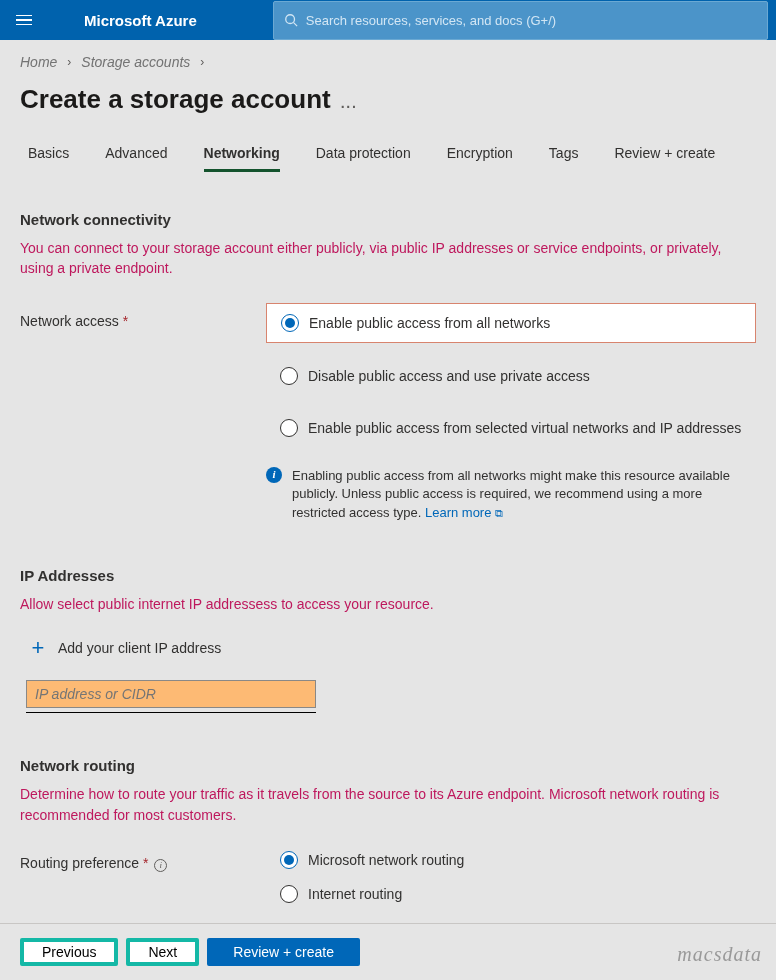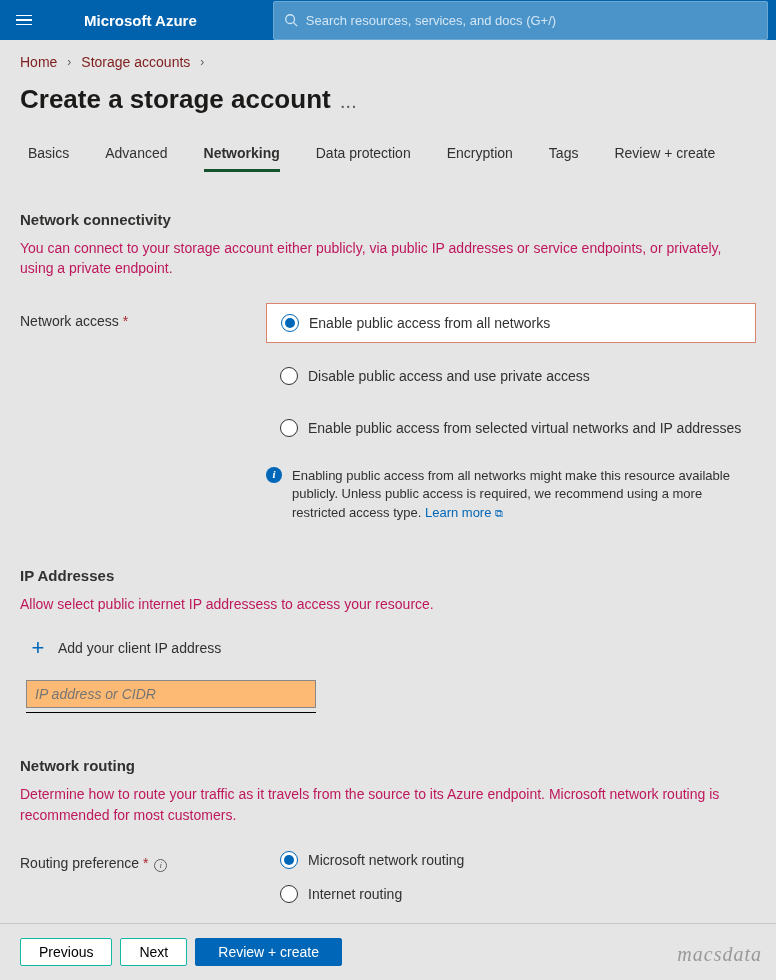--- a/index.html
+++ b/index.html
@@ -51,21 +51,21 @@
   .searchbox input::placeholder { color: #d2e6f4; }
   .content {
     padding: 14px 20px 0 20px;
     background: #e5e5e5;
   }
   .breadcrumb {
     display: flex; align-items: center; gap: 10px;
     font-size: 14px; color: #0067b8;
     margin-bottom: 14px;
   }
-  .breadcrumb a { color: #7f1d1d; text-decoration: none; cursor: pointer; }
+  .breadcrumb a { color: #737373; text-decoration: none; cursor: pointer; font-style: italic; }
   .bc-sep { color: #605e5c; font-size: 12px; }
   h1.page-title {
     font-size: 26px; font-weight: 600; color: #1b1a19;
     margin-bottom: 30px;
     display: flex; align-items: flex-end; gap: 10px;
   }
   .ellipsis { font-size: 14px; color: #605e5c; letter-spacing: 1px; }
   .tabs {
     display: flex; gap: 36px;
     border-bottom: 1px solid transparent;
@@ -157,21 +157,21 @@
   }
   .footer {
     position: absolute; bottom: 0; left: 0; right: 0;
     border-top: 1px solid #c8c6c4;
     padding: 14px 20px;
     display: flex; gap: 8px;
     background: #e5e5e5;
   }
   .btn {
     height: 28px; padding: 0 18px; font-size: 14px;
-    border: 1px solid #14b8a6; background: #fff; cursor: pointer;
+    border: 4px solid #14b8a6; background: #fff; cursor: pointer;
     border-radius: 2px;
   }
   .btn.primary {
     background: #0067b8; color: #fff; border-color: #0067b8;
     padding: 0 22px;
   }
   .watermark {
     position: absolute; bottom: 14px; right: 14px;
     font-family: Georgia, serif; font-style: italic;
     font-size: 20px; color: #999; letter-spacing: 1px;

